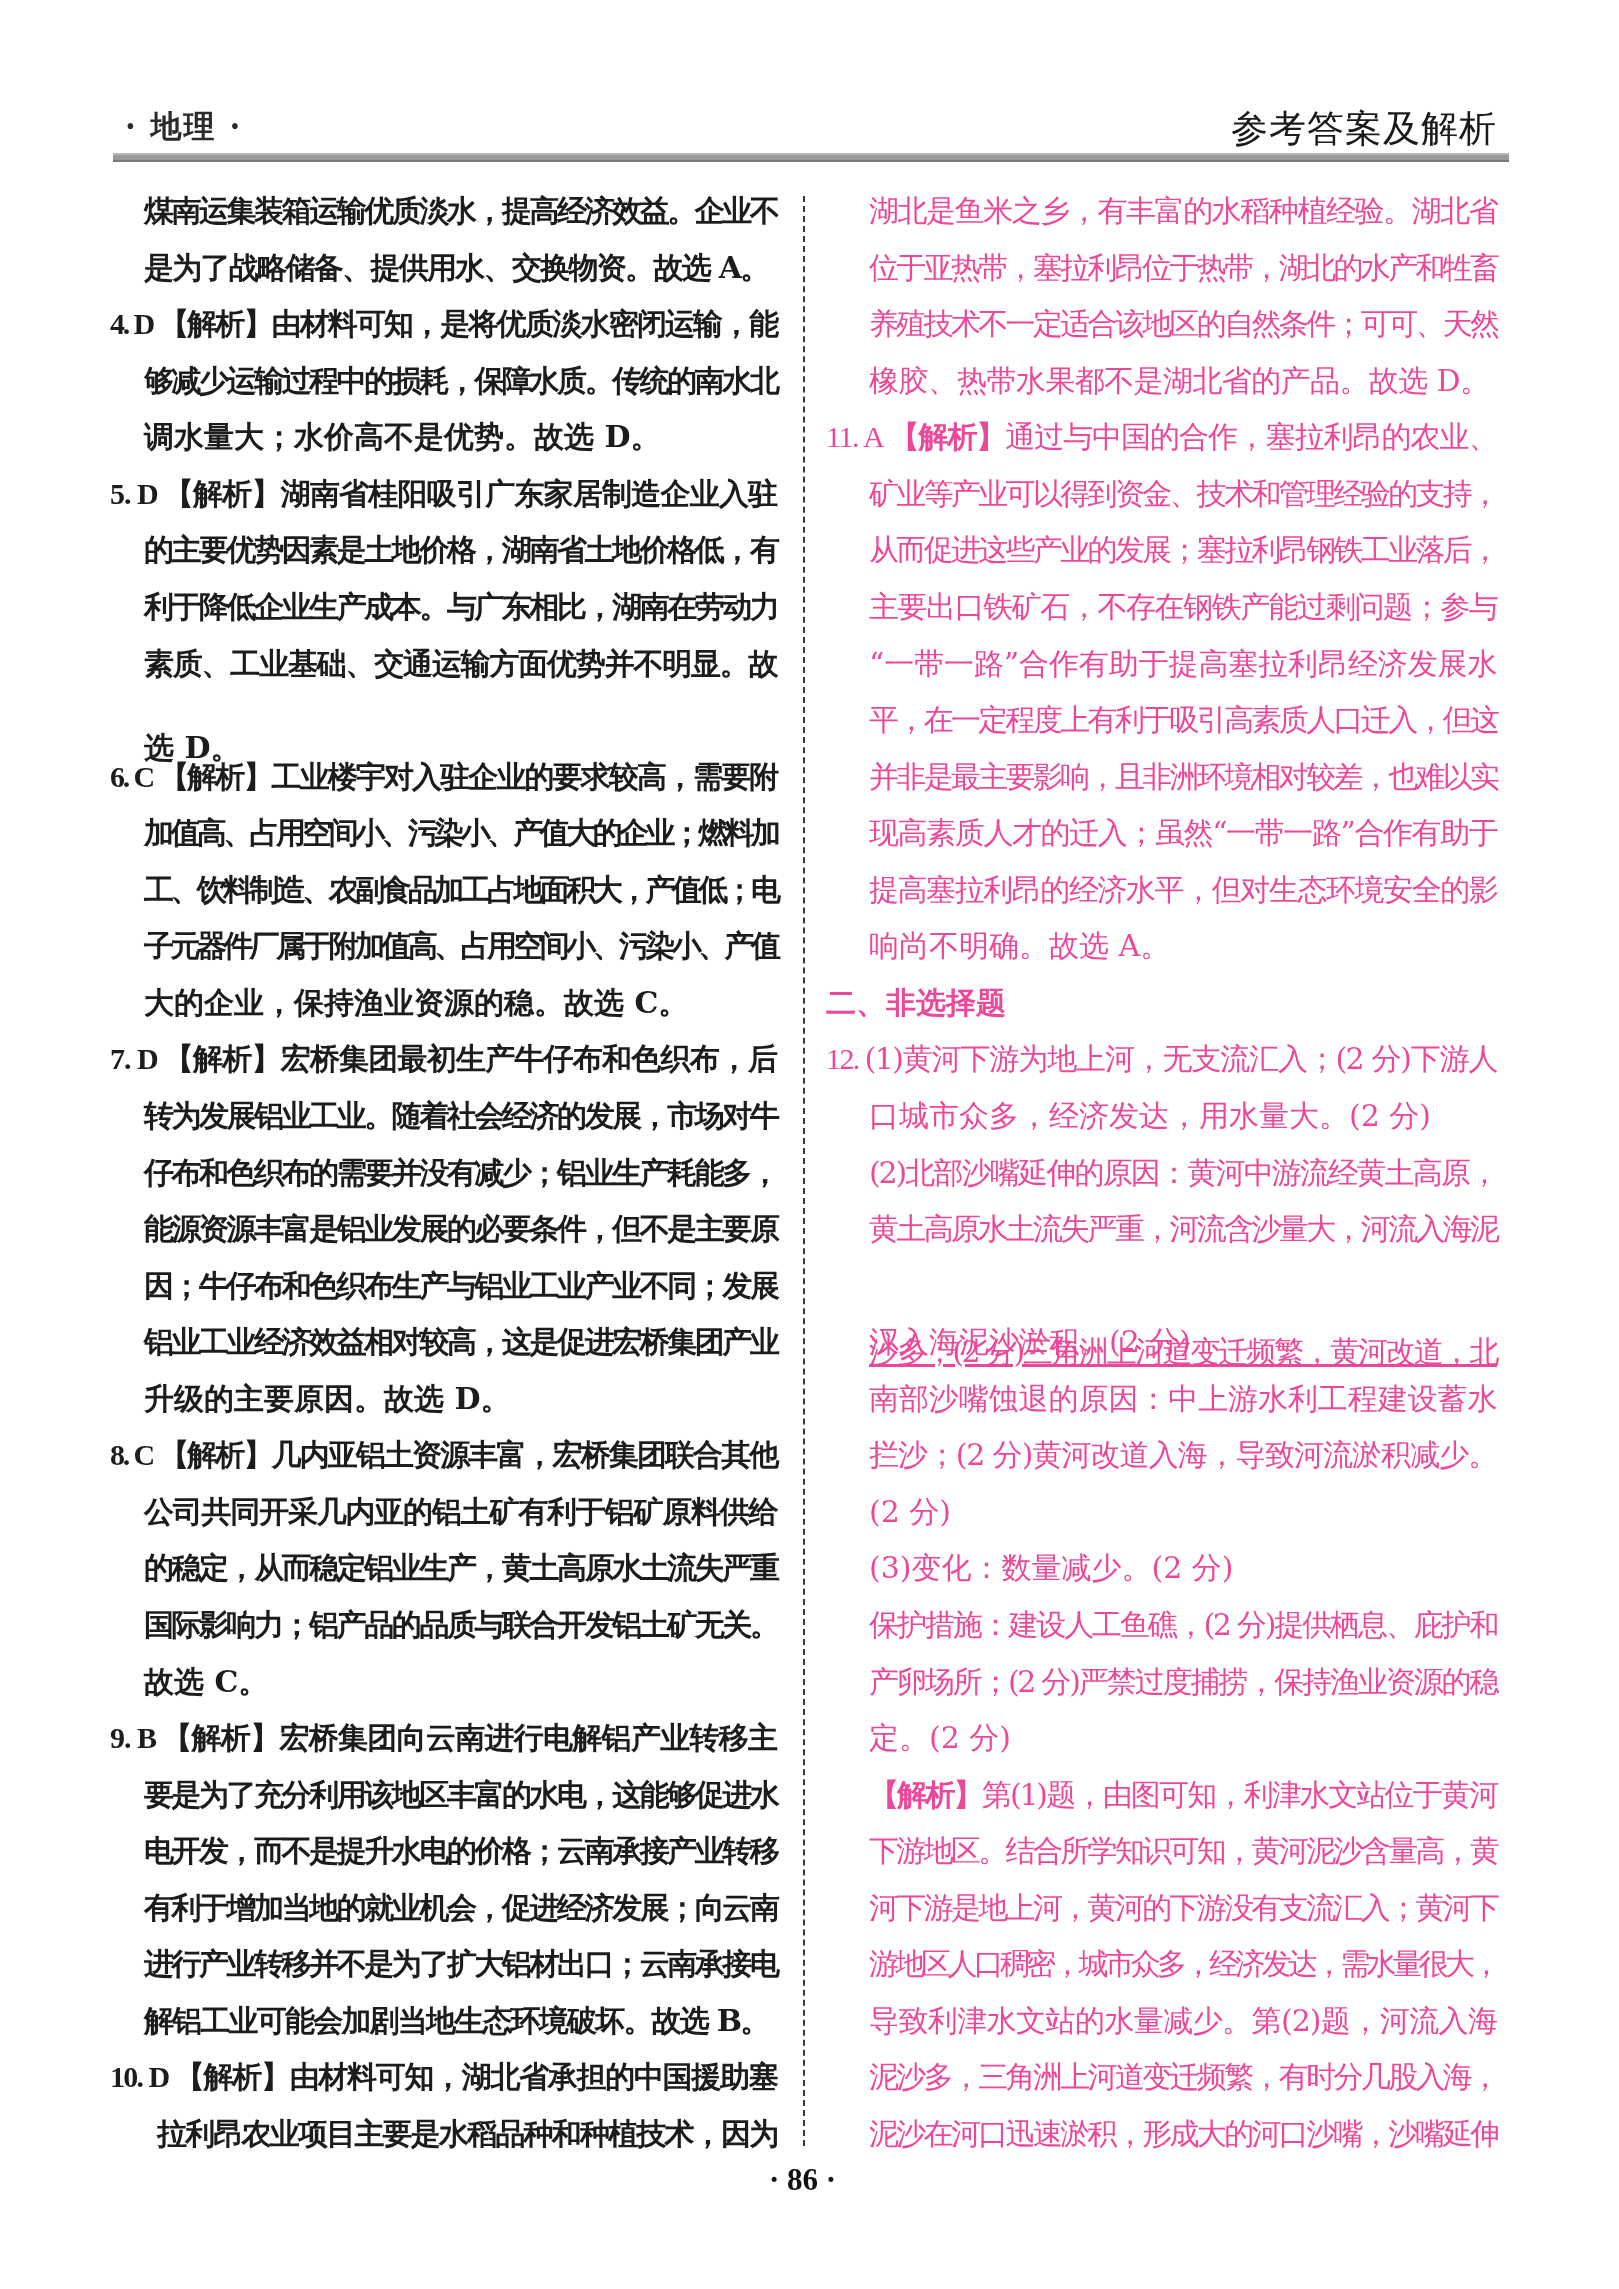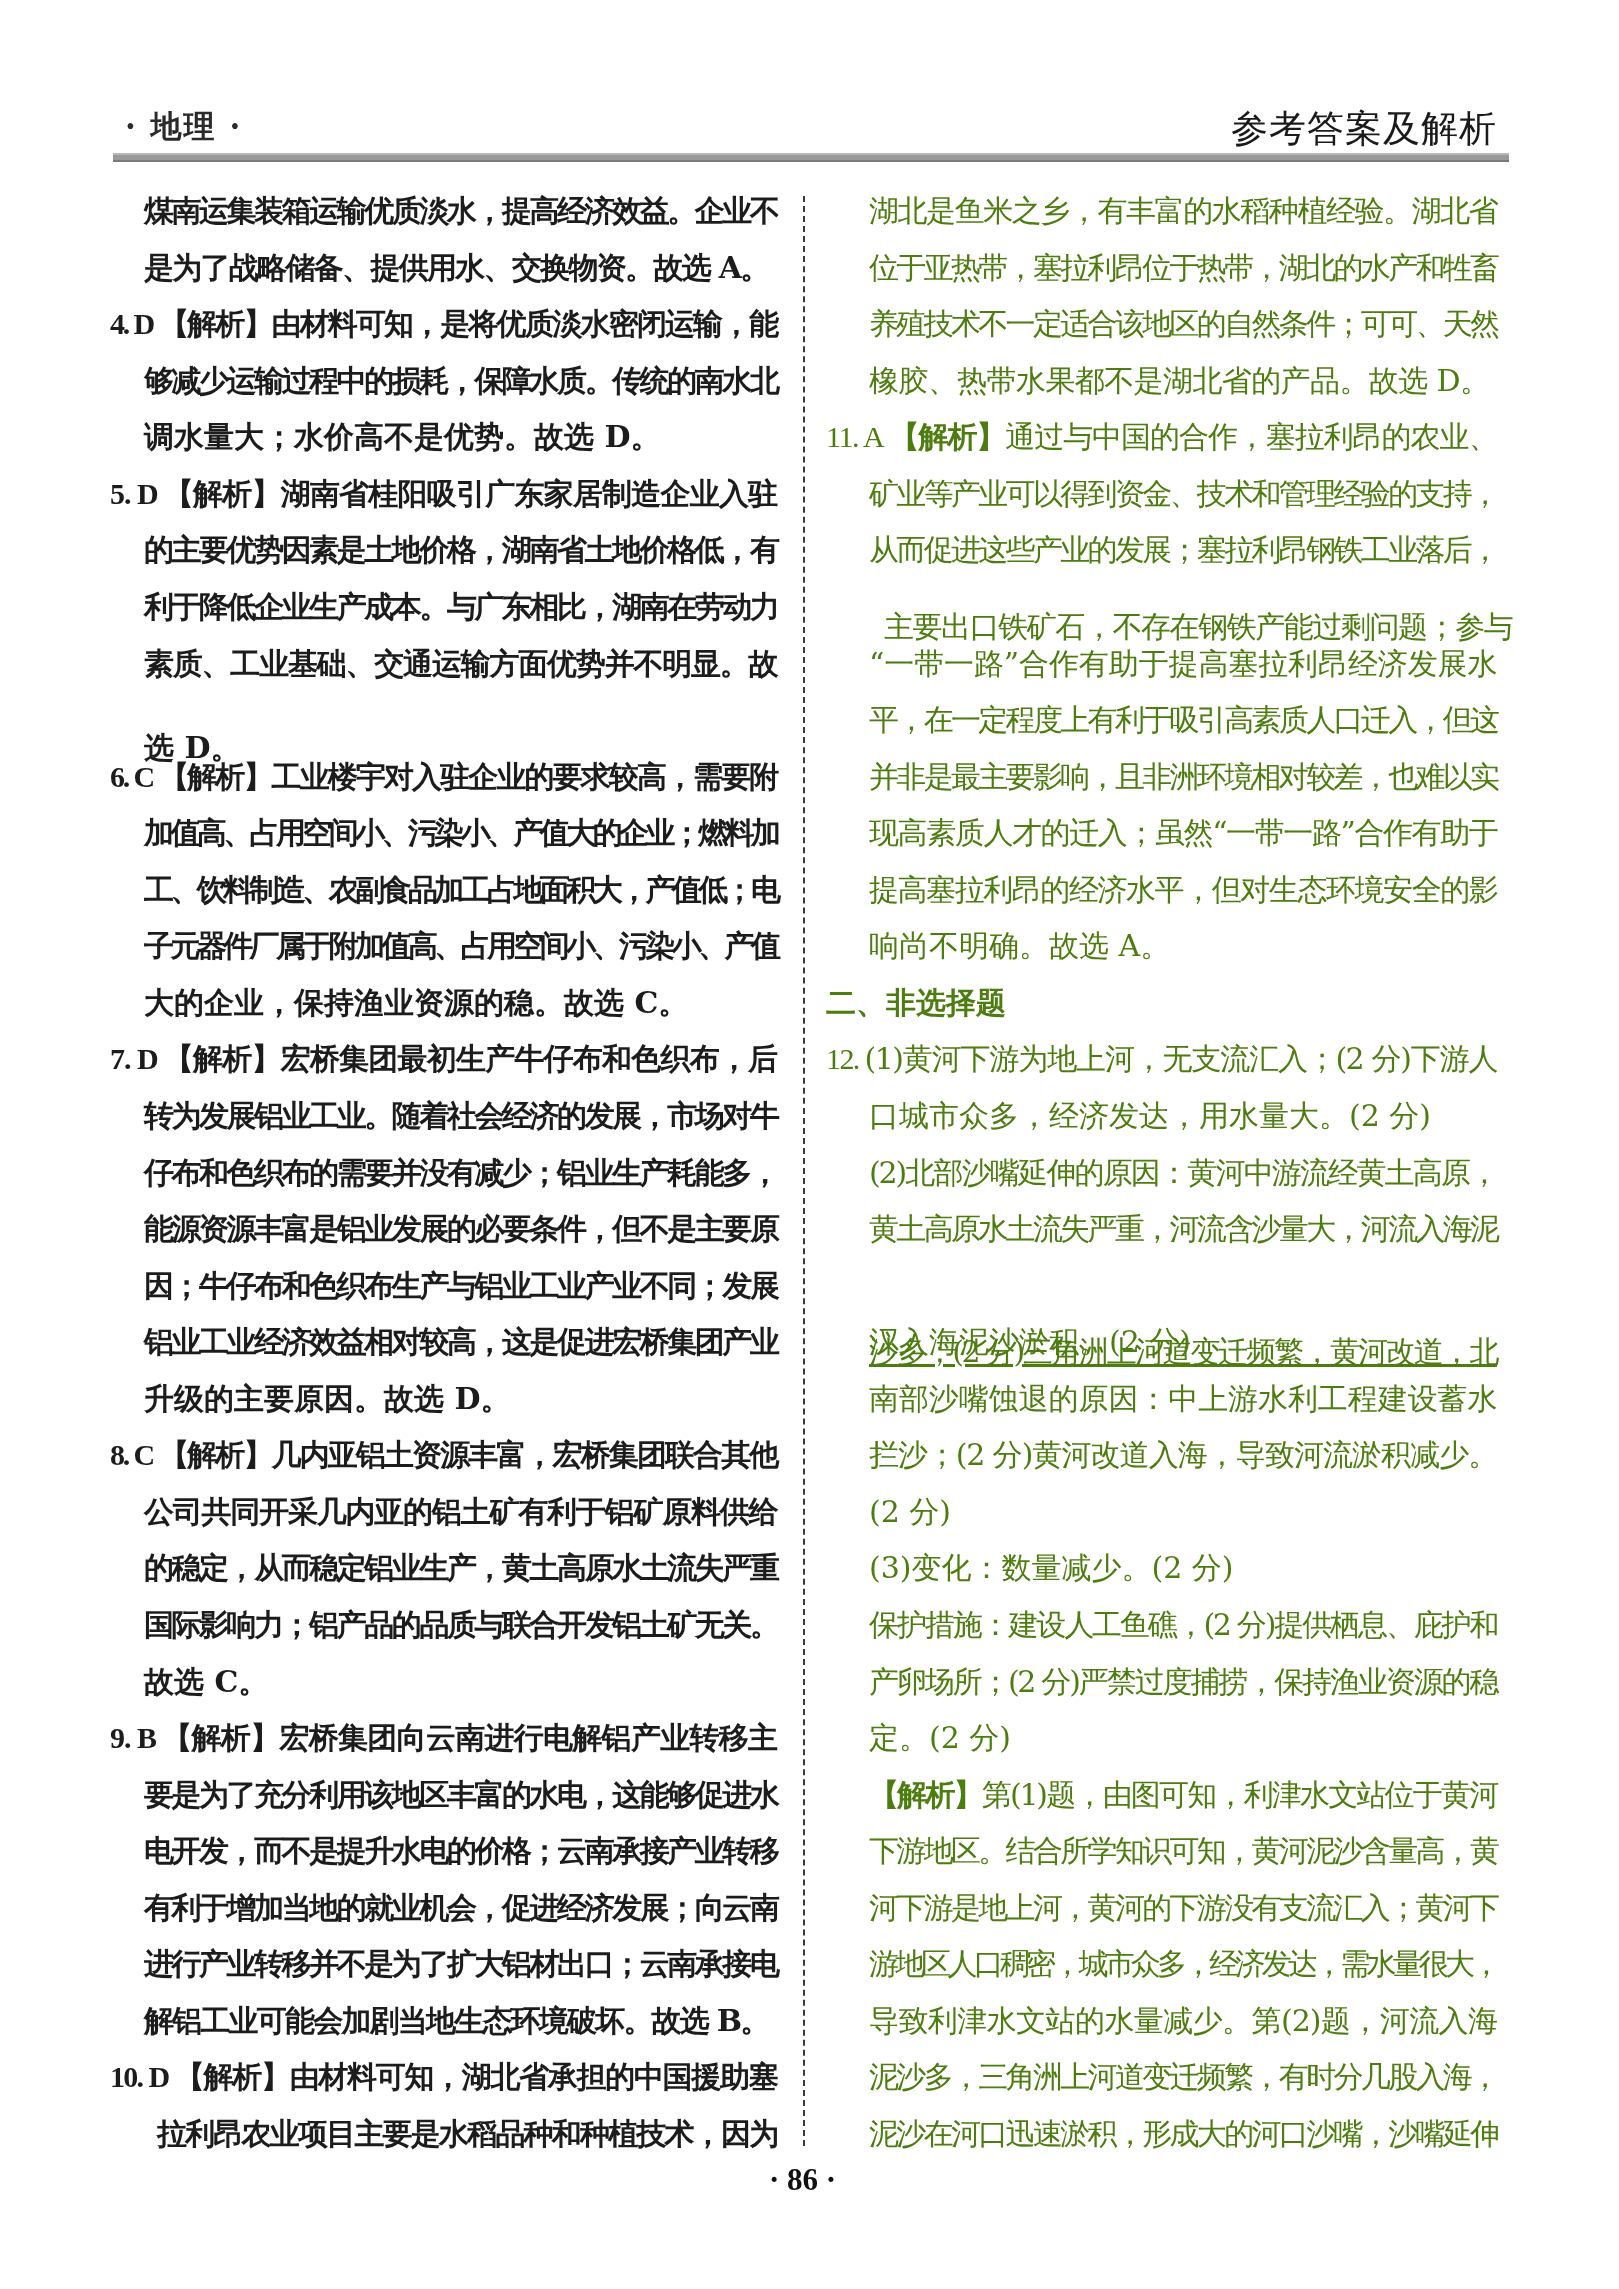--- a/index.html
+++ b/index.html
@@ -72,21 +72,21 @@
     overflow: visible;
   }
   .line.last {
     text-align-last: left;
   }
   .col-left .line {
     font-weight: bold;
     color: #1c1c1c;
   }
   .col-right .line {
-    color: #4d7c0f;
+    color: #ec4899;
   }
   .col-left .line.cont { left: 144px; width: 633px; }
   .col-left .line.num  { left: 110px; width: 667px; }
   .col-left .line.cont2 { left: 157px; width: 620px; }
   .col-right .line.cont { left: 869px; width: 628px; }
   .col-right .line.num  { left: 826px; width: 671px; }
   .col-right .line.heading {
     left: 826px;
     font-weight: bold;
     text-align: center;
@@ -160,21 +160,21 @@
     </div>
   <div class="col-divider"></div>
   <div class="col-right" id="col-right">
       <div class="line cont" style="top: 191px; letter-spacing: -1.8px;"><span>湖北是鱼米之乡，有丰富的水稻种植经验。湖北省</span></div>
       <div class="line cont" style="top: 248px; letter-spacing: -3.1px;"><span>位于亚热带，塞拉利昂位于热带，湖北的水产和牲畜</span></div>
       <div class="line cont" style="top: 304px; letter-spacing: -3.1px;"><span>养殖技术不一定适合该地区的自然条件；可可、天然</span></div>
       <div class="line cont last" style="top: 361px; letter-spacing: -0.6px;"><span>橡胶、热带水果都不是湖北省的产品。故选 D。</span></div>
       <div class="line num" style="top: 417px; letter-spacing: -1.4px;"><span class="qno">11. A</span><span class="tag">【解析】</span><span>通过与中国的合作，塞拉利昂的农业、</span></div>
       <div class="line cont" style="top: 474px; letter-spacing: -3.1px;"><span>矿业等产业可以得到资金、技术和管理经验的支持，</span></div>
       <div class="line cont" style="top: 530px; letter-spacing: -3.1px;"><span>从而促进这些产业的发展；塞拉利昂钢铁工业落后，</span></div>
-      <div class="line cont" style="top: 607px; letter-spacing: -1.8px; margin-left: 15px;"><span>主要出口铁矿石，不存在钢铁产能过剩问题；参与</span></div>
+      <div class="line cont" style="top: 587px; letter-spacing: -1.8px;"><span>主要出口铁矿石，不存在钢铁产能过剩问题；参与</span></div>
       <div class="line cont" style="top: 644px; letter-spacing: -0.5px;"><span>“一带一路”合作有助于提高塞拉利昂经济发展水</span></div>
       <div class="line cont" style="top: 700px; letter-spacing: -3.1px;"><span>平，在一定程度上有利于吸引高素质人口迁入，但这</span></div>
       <div class="line cont" style="top: 757px; letter-spacing: -3.1px;"><span>并非是最主要影响，且非洲环境相对较差，也难以实</span></div>
       <div class="line cont" style="top: 813px; letter-spacing: -1.8px;"><span>现高素质人才的迁入；虽然“一带一路”合作有助于</span></div>
       <div class="line cont" style="top: 870px; letter-spacing: -1.8px;"><span>提高塞拉利昂的经济水平，但对生态环境安全的影</span></div>
       <div class="line cont last" style="top: 926px; letter-spacing: 0px;"><span>响尚不明确。故选 A。</span></div>
       <div class="line heading" style="top: 983px;"><span>二、非选择题</span></div>
       <div class="line num" style="top: 1039px; letter-spacing: -1.6px;"><span class="qno">12.</span><span>(1)黄河下游为地上河，无支流汇入；(2 分)下游人</span></div>
       <div class="line cont last" style="top: 1096px; letter-spacing: 0px;"><span>口城市众多，经济发达，用水量大。(2 分)</span></div>
       <div class="line cont" style="top: 1153px; letter-spacing: -2.2px;"><span>(2)北部沙嘴延伸的原因：黄河中游流经黄土高原，</span></div>

